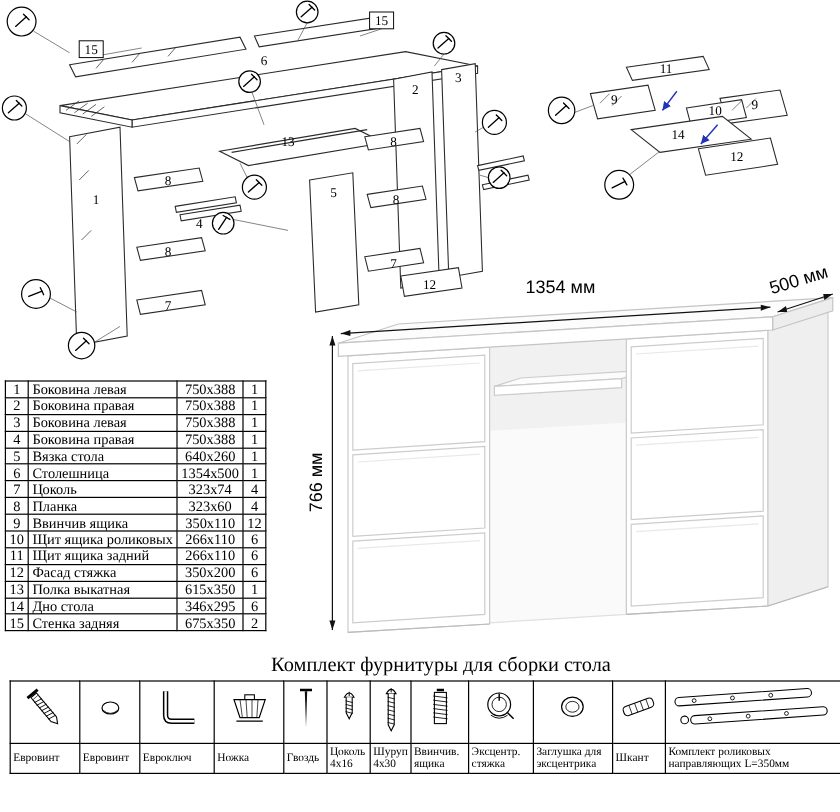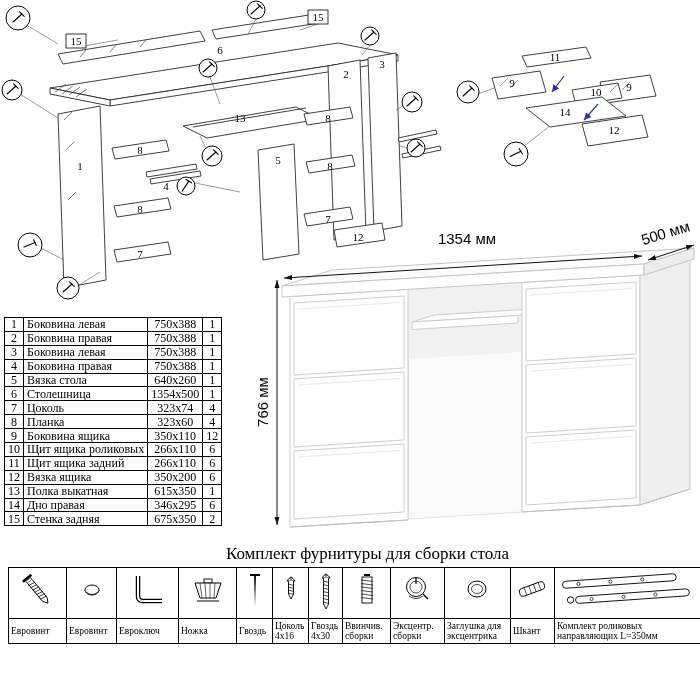--- a/index.html
+++ b/index.html
@@ -307,51 +307,51 @@
           <td class="c-qty">4</td>
         </tr>
       <tr>
           <td class="c-num">8</td>
           <td class="c-name">Планка</td>
           <td class="c-size">323x60</td>
           <td class="c-qty">4</td>
         </tr>
       <tr>
           <td class="c-num">9</td>
-          <td class="c-name">Боковина ящика</td>
+          <td class="c-name">Ввинчив ящика</td>
           <td class="c-size">350x110</td>
           <td class="c-qty">12</td>
         </tr>
       <tr>
           <td class="c-num">10</td>
           <td class="c-name">Щит ящика роликовых</td>
           <td class="c-size">266x110</td>
           <td class="c-qty">6</td>
         </tr>
       <tr>
           <td class="c-num">11</td>
           <td class="c-name">Щит ящика задний</td>
           <td class="c-size">266x110</td>
           <td class="c-qty">6</td>
         </tr>
       <tr>
           <td class="c-num">12</td>
-          <td class="c-name">Вязка ящика</td>
+          <td class="c-name">Фасад стяжка</td>
           <td class="c-size">350x200</td>
           <td class="c-qty">6</td>
         </tr>
       <tr>
           <td class="c-num">13</td>
           <td class="c-name">Полка выкатная</td>
           <td class="c-size">615x350</td>
           <td class="c-qty">1</td>
         </tr>
       <tr>
           <td class="c-num">14</td>
-          <td class="c-name">Дно правая</td>
+          <td class="c-name">Дно стола</td>
           <td class="c-size">346x295</td>
           <td class="c-qty">6</td>
         </tr>
       <tr>
           <td class="c-num">15</td>
           <td class="c-name">Стенка задняя</td>
           <td class="c-size">675x350</td>
           <td class="c-qty">2</td>
         </tr>
     </tbody>
@@ -500,23 +500,23 @@
           </svg>
         </td>
       </tr>
       <tr class="hw-labels">
         <td>Евровинт</td>
         <td>Евровинт</td>
         <td>Евроключ</td>
         <td>Ножка</td>
         <td>Гвоздь</td>
         <td>Цоколь 4x16</td>
-        <td>Гвоздь 4x30</td>
-        <td>Ввинчив. сборки</td>
-        <td>Эксцентр. сборки</td>
+        <td>Шуруп 4x30</td>
+        <td>Ввинчив. ящика</td>
+        <td>Эксцентр. стяжка</td>
         <td>Заглушка для эксцентрика</td>
         <td>Шкант</td>
         <td>Комплект роликовых направляющих L=350мм</td>
       </tr>
     </tbody>
   </table>
 
 </div>
 
 </body></html>

